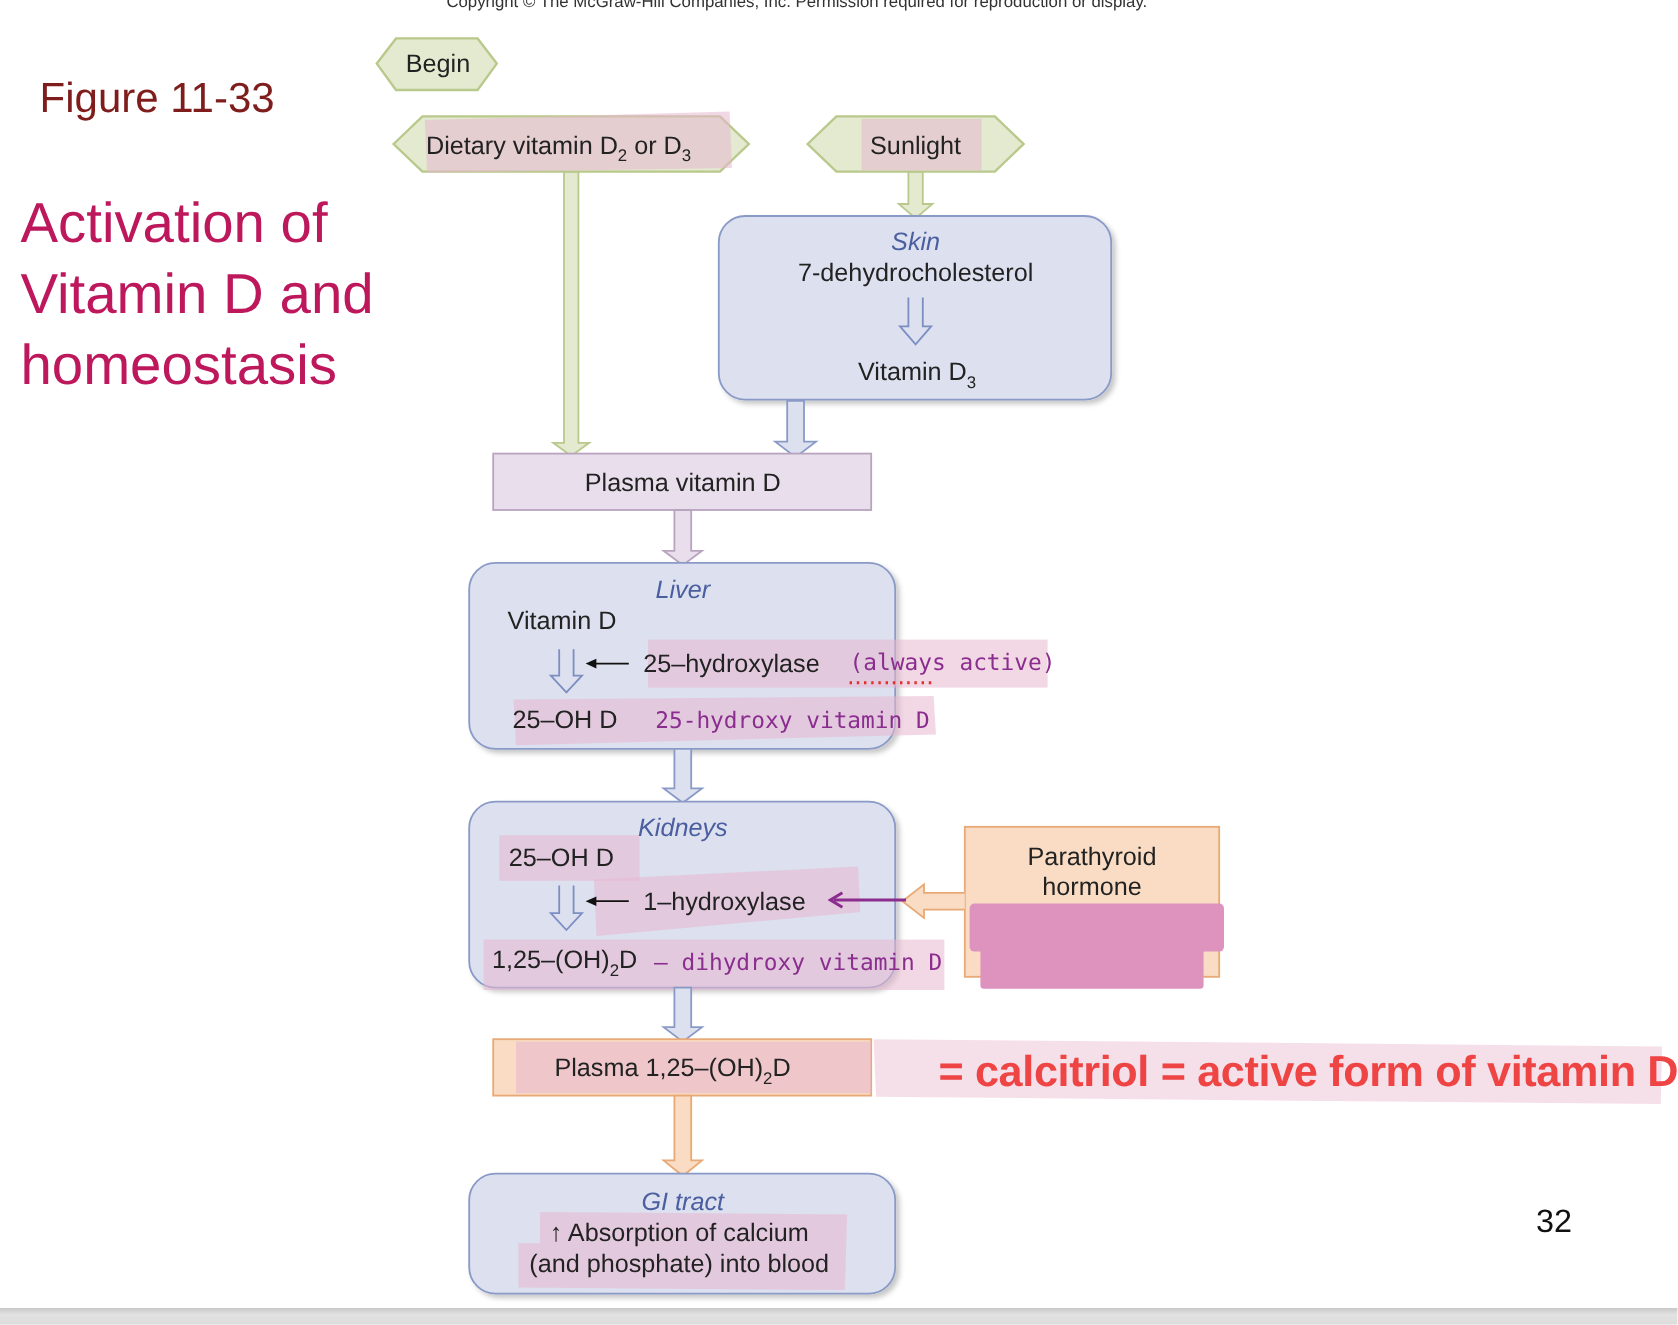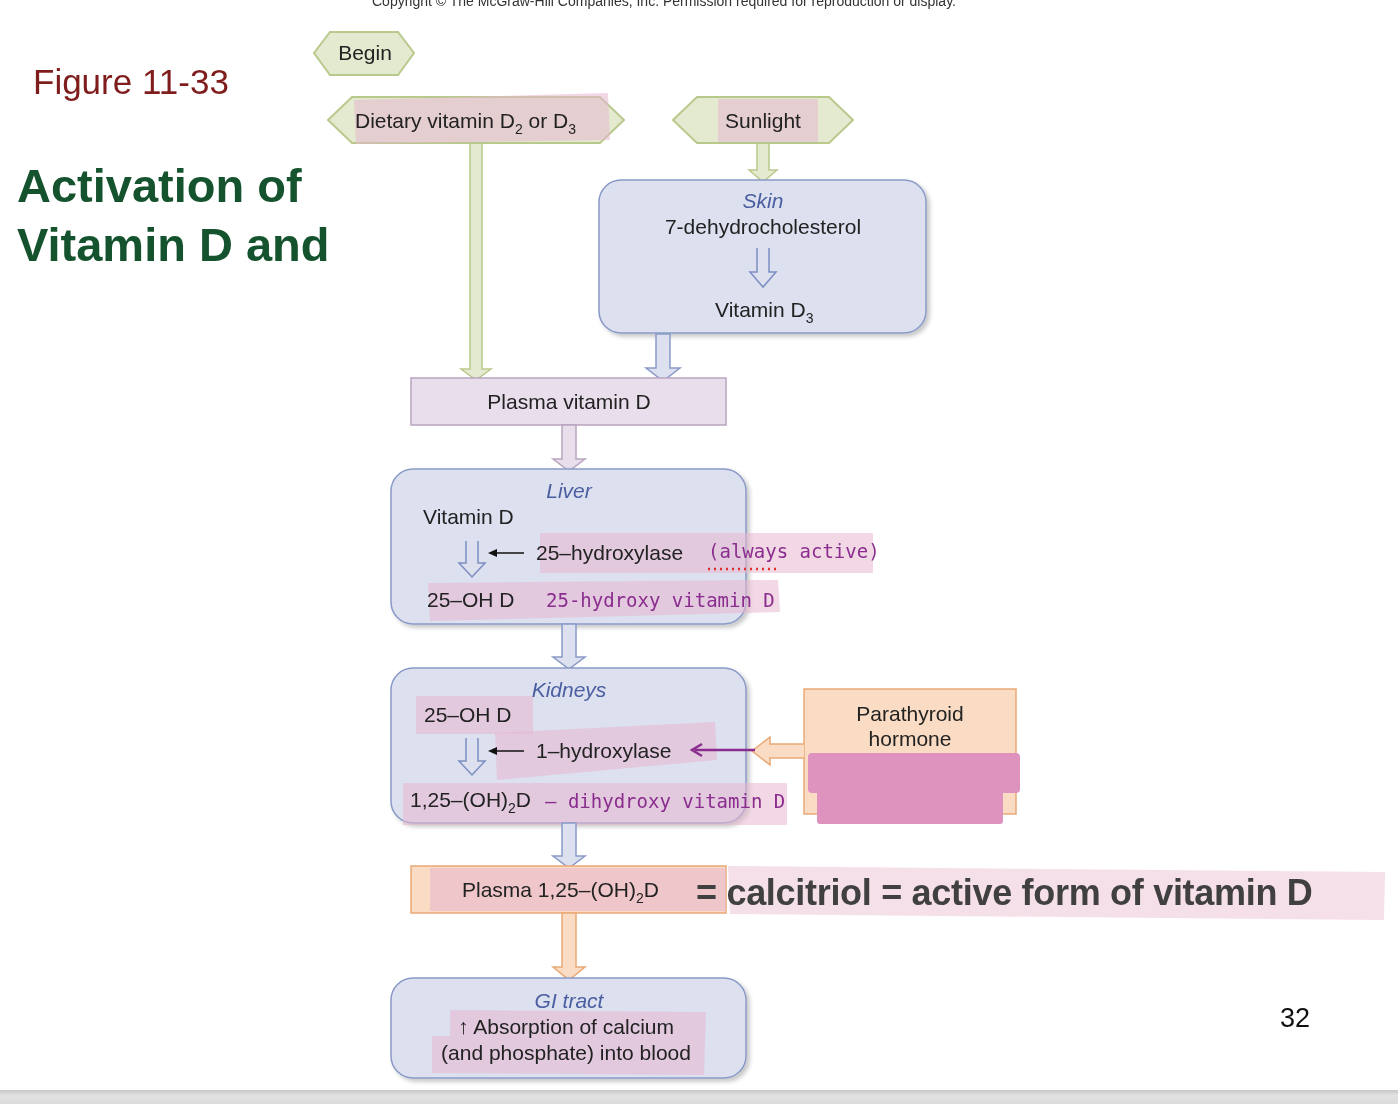--- a/index.html
+++ b/index.html
@@ -9,48 +9,49 @@
     font-family: "Liberation Sans", sans-serif;
     color: #222;
   }
   .abs { position: absolute; }
   #copyright {
     left: 0; width: 1328px; top: -7px; text-align: center;
     font-size: 14px; color: #333;
   }
   #figure-label { left: 33px; top: 62px; font-size: 35px; color: #7f1d1d; }
   #slide-title {
-    left: 17px; top: 156px; font-size: 47px; font-weight: bold; line-height: 59px; color: #14532d;
+    left: 17px; top: 156px; font-size: 47px; font-weight: normal; line-height: 59px; color: #be185d;
     width: 360px;
   }
   #slide-title sup { font-size: 28px; vertical-align: 18px; line-height: 0; }
   #page-number { left: 1280px; top: 1003px; font-size: 27px; font-family: Liberation Sans, sans-serif; color: #111; }
   #bottom-bar {
     left: 0; top: 1090px; width: 1398px; height: 14px;
     background: linear-gradient(#c8c8c8, #e2e2e2 40%, #dcdcdc);
   }
   svg#flow { position: absolute; left: 0; top: 0; }
   .txt { font-size: 21px; fill: #222; }
   .organ { font-size: 21px; fill: #4a5ea0; font-style: italic; }
   .hand { font-family: "DejaVu Sans Mono", monospace; font-size: 19px; fill: #8a2d8e; }
   #calcitriol-note {
-    left: 696px; top: 872px; font-size: 36px; font-weight: bold; color: #404040;
+    left: 782px; top: 872px; font-size: 36px; font-weight: bold; color: #ef4444;
     letter-spacing: -0.3px; white-space: nowrap;
   }
 </style>
 </head>
 <body>
 
 <div id="copyright" class="abs">Copyright © The McGraw-Hill Companies, Inc. Permission required for reproduction or display.</div>
 
 <div id="figure-label" class="abs">Figure 11-33</div>
 
 <div id="slide-title" class="abs">
   <div>Activation of</div>
   <div>Vitamin D and</div>
+  <div>homeostasis</div>
 </div>
 
 <svg id="flow" width="1398" height="1104">
   <defs>
     <filter id="sh" x="-10%" y="-10%" width="125%" height="130%">
       <feDropShadow dx="3" dy="3" stdDeviation="2" flood-color="#000" flood-opacity="0.22"></feDropShadow>
     </filter>
   </defs>
 
   <g>

